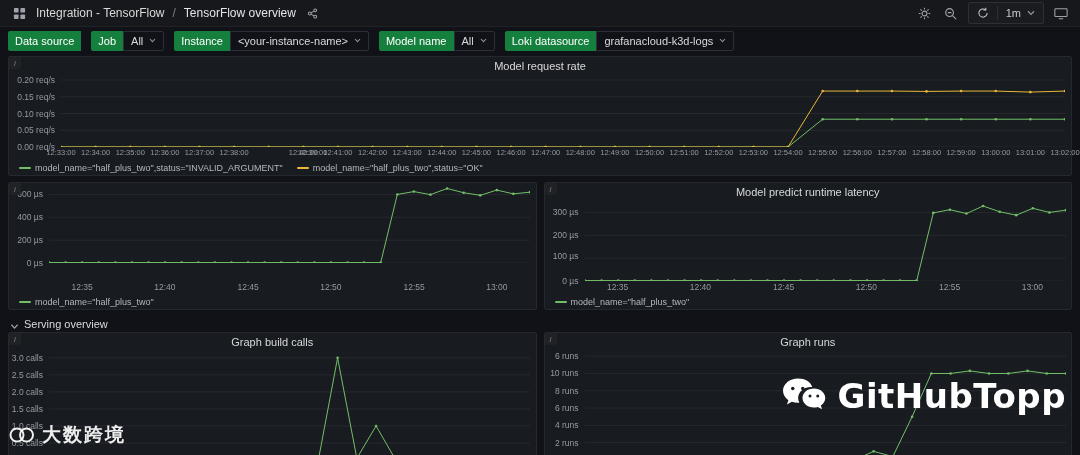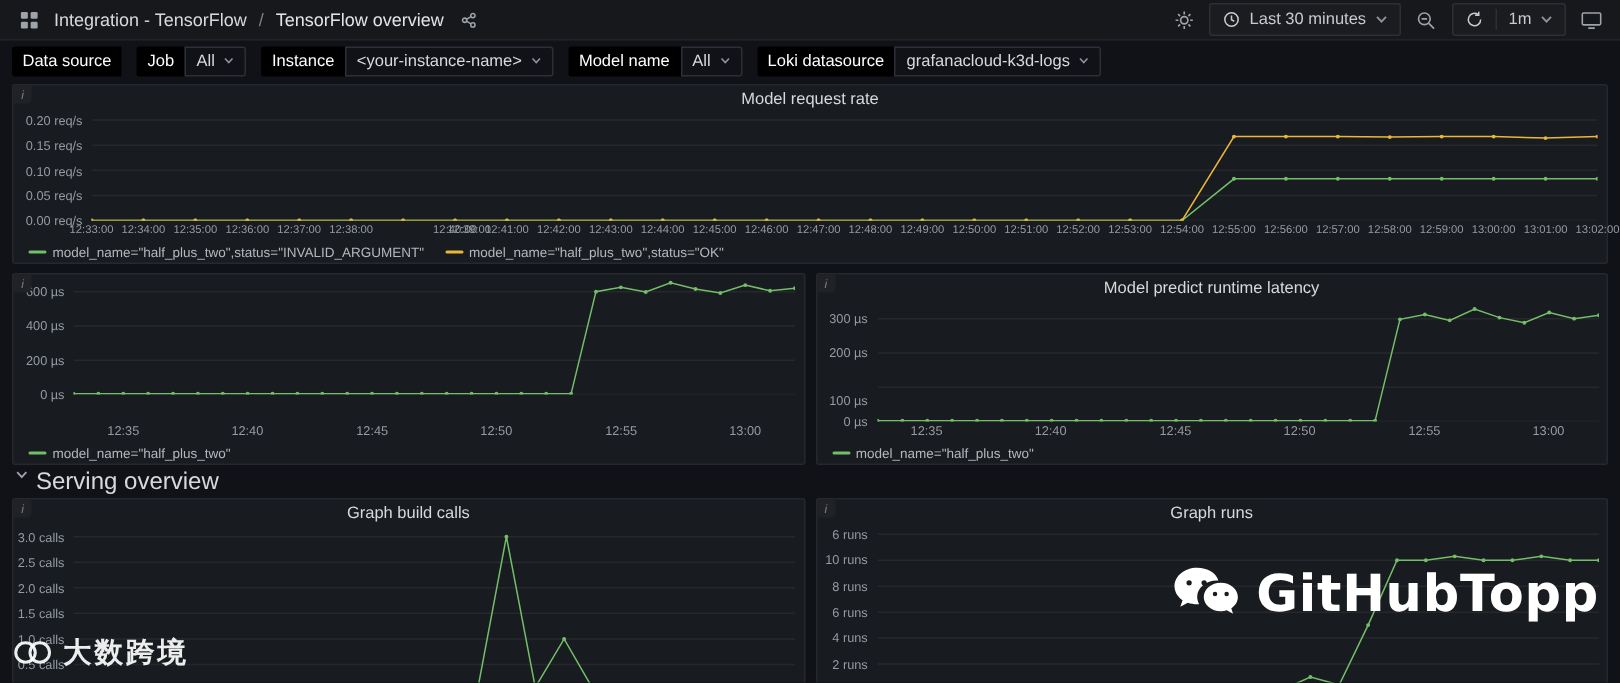--- a/index.html
+++ b/index.html
@@ -19,21 +19,21 @@
   .crumb-title{color:#e3e4e8;cursor:default}
   .spacer{flex:1}
   .tb-btn{display:flex;align-items:center;gap:6px;height:20px;padding:0 8px;
     border:1px solid #2c2f35;border-radius:2px;font-size:11px;color:#c7cad1;
     cursor:pointer;white-space:nowrap;background:rgba(255,255,255,0.02)}
   .tb-btn .divider{width:1px;height:14px;background:#2c2f35;margin:0 2px}
   .caret{display:inline-flex;color:#8e939b}
   
   .filterbar{height:27px;display:flex;align-items:center;gap:10px;padding:0 8px;font-size:11px}
   .filter{display:flex;align-items:stretch;height:20px;flex:none}
-  .f-label{background:#000000;color:#fff;display:flex;align-items:center;
+  .f-label{background:#15803d;color:#fff;display:flex;align-items:center;
     padding:0 7px;border-radius:2px 0 0 2px;white-space:nowrap}
   .f-value{background:#111217;border:1px solid #2c2f35;color:#d8d9da;display:flex;
     align-items:center;gap:6px;padding:0 7px;border-radius:0 2px 2px 0;cursor:pointer;white-space:nowrap}
   
   .dashboard{padding:2px 8px 0}
   .panel{background:#181b1f;border:1px solid #25282e;border-radius:2px;
     display:flex;flex-direction:column;position:relative;--ax:40px}
   .panel.wide{--ax:52px}
   .panel-header{height:18px;flex:none;display:flex;align-items:center;justify-content:center;
     font-size:11px;color:#d8d9da;cursor:pointer}
@@ -51,22 +51,22 @@
   .swatch{width:12px;height:2px;border-radius:1px;display:inline-block;flex:none}
   .tick-y{position:absolute;right:6px;transform:translateY(-50%);font-size:8.5px;
     color:#959aa3;white-space:nowrap}
   .tick-x{position:absolute;top:1px;transform:translateX(-50%);font-size:8.5px;
     color:#959aa3;white-space:nowrap}
   .panel.wide .tick-x{font-size:7.5px}
   #row1{height:118px;margin-bottom:6px}
   .grid-2{display:grid;grid-template-columns:1fr 1fr;gap:7px}
   .row2 .panel{height:126px}
   .row3 .panel{height:140px}
-  .row-header{height:17px;margin-top:3px;margin-bottom:2px;display:flex;align-items:flex-start;
-    gap:5px;padding:0 2px;font-size:16px;color:#d8d9da;cursor:pointer}
+  .row-header{height:17px;margin-top:3px;margin-bottom:2px;display:flex;align-items:flex-end;
+    gap:5px;padding:0 2px;font-size:11px;color:#d8d9da;cursor:pointer}
   
   .wm{position:absolute;display:flex;align-items:center;pointer-events:none;z-index:20;color:#fff}
   .wm-right{right:14px;top:376px;gap:10px}
   .wm-right .wm-text{font-size:34px;font-weight:bold;letter-spacing:0.5px;
     font-family:"DejaVu Sans","Liberation Sans",sans-serif}
   .wm-left{left:8px;top:422px;gap:6px;color:rgba(255,255,255,0.92)}
   .wm-left .wm-text{font-size:19px;font-weight:bold;letter-spacing:2px}
 </style>
 </head>
 <body>
@@ -91,34 +91,20 @@
         <path d="M5.1 6.2 8.9 3.9M5.1 7.8 8.9 10.1"></path>
       </svg>
   </span>
   <span class="spacer"></span>
   <span class="tb-icon">
     <svg width="13" height="13" viewBox="0 0 14 14" fill="none" stroke="currentColor" stroke-width="1.2">
         <circle cx="7" cy="7" r="2.6"></circle>
         <path d="M7 0.8v2M7 11.2v2M0.8 7h2M11.2 7h2M2.6 2.6l1.4 1.4M10 10l1.4 1.4M11.4 2.6 10 4M4 10l-1.4 1.4"></path>
       </svg>
   </span>
-  <div class="tb-btn">
-    <span style="display:inline-flex">
-      <svg width="12" height="12" viewBox="0 0 14 14" fill="none" stroke="currentColor" stroke-width="1.2">
-          <circle cx="7" cy="7" r="5.2"></circle>
-          <path d="M7 3.8v3.4l2.2 1.3"></path>
-        </svg>
-    </span>
-    <span>Last 30 minutes</span>
-    <span class="caret">
-      <svg width="8" height="6" viewBox="0 0 8 6" fill="none" stroke="currentColor" stroke-width="1.3">
-          <path d="M1 1.2 4 4.4 7 1.2"></path>
-        </svg>
-    </span>
-  </div>
   <span class="tb-icon">
     <svg width="13" height="13" viewBox="0 0 14 14" fill="none" stroke="currentColor" stroke-width="1.2">
         <circle cx="6" cy="6" r="4.2"></circle>
         <path d="M9.2 9.2 13 13M4 6h4"></path>
       </svg>
   </span>
   <div class="tb-btn">
     <span style="display:inline-flex">
       <svg width="12" height="12" viewBox="0 0 14 14" fill="none" stroke="currentColor" stroke-width="1.2">
           <path d="M11.8 7A4.8 4.8 0 1 1 9.9 3.2"></path>
@@ -384,21 +370,21 @@
           <span>model_name="half_plus_two"</span>
         </span>
       </div>
     </div>
     <div class="panel">
       <span class="panel-info">i</span>
       <div class="panel-header">Model predict runtime latency</div>
       <div class="panel-body">
         <div class="y-axis">
             <div class="tick-y" style="top: 80px;">0 µs</div>
-            <div class="tick-y" style="top: 66px; margin-left: 40px;">100 µs</div>
+            <div class="tick-y" style="top: 55px; margin-left: 40px;">100 µs</div>
             <div class="tick-y" style="top: 34.2857px;">200 µs</div>
             <div class="tick-y" style="top: 11.4286px;">300 µs</div>
           </div>
         <div class="plot">
             <svg width="481" height="80" viewBox="0 0 481 80">
               <line x1="0" y1="80" x2="481" y2="80" stroke="rgba(204,204,220,0.08)" stroke-width="1"></line>
               <line x1="0" y1="57.142857142857146" x2="481" y2="57.142857142857146" stroke="rgba(204,204,220,0.08)" stroke-width="1"></line>
               <line x1="0" y1="34.28571428571429" x2="481" y2="34.28571428571429" stroke="rgba(204,204,220,0.08)" stroke-width="1"></line>
               <line x1="0" y1="11.42857142857143" x2="481" y2="11.42857142857143" stroke="rgba(204,204,220,0.08)" stroke-width="1"></line>
               <polyline points="0,79.54285714285714 16.586206896551722,79.54285714285714 33.172413793103445,79.54285714285714 49.758620689655174,79.54285714285714 66.34482758620689,79.54285714285714 82.93103448275862,79.54285714285714 99.51724137931035,79.54285714285714 116.10344827586208,79.54285714285714 132.68965517241378,79.54285714285714 149.27586206896552,79.54285714285714 165.86206896551724,79.54285714285714 182.44827586206895,79.54285714285714 199.0344827586207,79.54285714285714 215.6206896551724,79.54285714285714 232.20689655172416,79.54285714285714 248.79310344827587,79.54285714285714 265.37931034482756,79.54285714285714 281.9655172413793,79.54285714285714 298.55172413793105,79.54285714285714 315.13793103448273,79.54285714285714 331.7241379310345,79.54285714285714 348.3103448275862,11.885714285714286 364.8965517241379,8.685714285714283 381.48275862068965,12.57142857142857 398.0689655172414,5.028571428571425 414.6551724137931,10.742857142857133 431.2413793103448,14.171428571428578 447.8275862068965,7.314285714285717 464.4137931034483,11.42857142857143 481,9.142857142857139" fill="none" stroke="#73bf69" stroke-width="1"></polyline>

